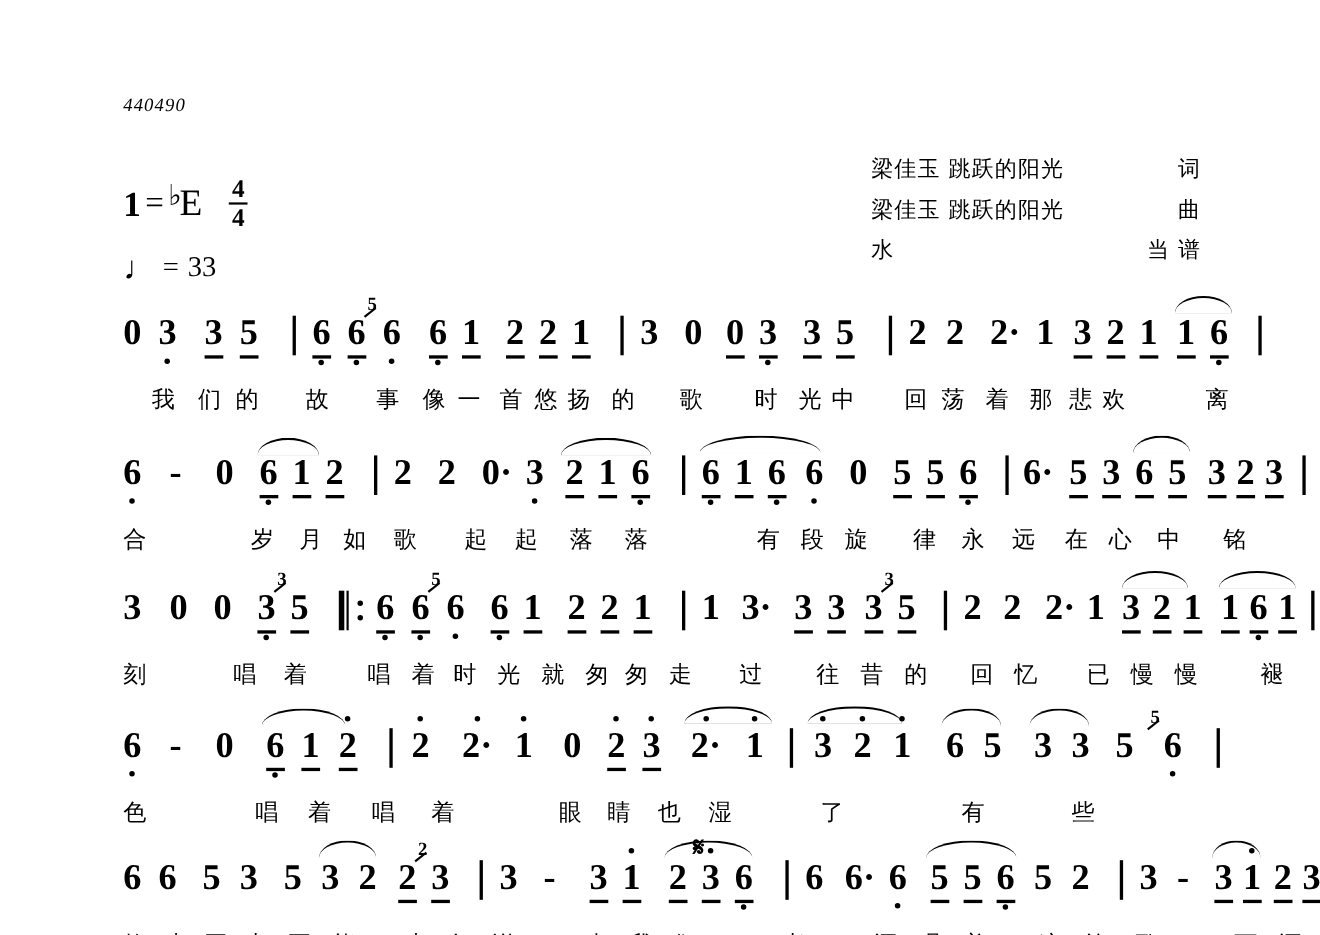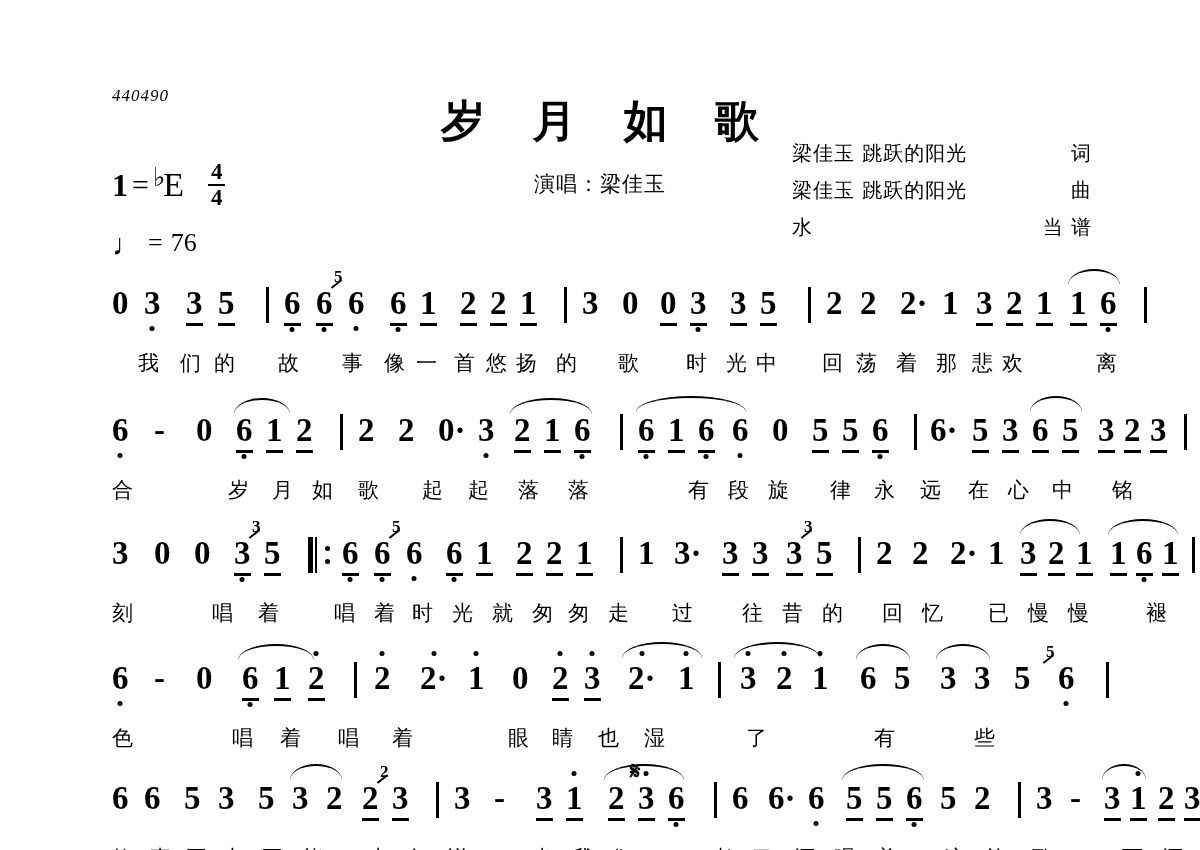--- a/index.html
+++ b/index.html
@@ -248,23 +248,21 @@
     font-weight: bold;
   }
 </style>
 </head>
 <body>
 
 <div class="sheet">
 
   <div class="catalog-number">440490</div>
 
-  <div class="song-title">岁 月 如 歌</div>
-
-  <div class="singer-line">演唱：梁佳玉</div>
+
 
   <div class="credits">
     <div class="credit-row">
       <span class="credit-names">梁佳玉  跳跃的阳光</span>
       <span class="credit-role">词</span>
     </div>
     <div class="credit-row">
       <span class="credit-names">梁佳玉  跳跃的阳光</span>
       <span class="credit-role">曲</span>
     </div>
@@ -281,21 +279,21 @@
     <span class="letter">E</span>
     <span class="timesig">
       <span class="num">4</span>
       <span class="den">4</span>
     </span>
   </div>
 
   <div class="tempo">
     <span class="note-glyph">♩</span>
     <span>=</span>
-    <span style="margin-left:8px">76</span>
+    <span style="margin-left:8px">33</span>
   </div>
 
   <div class="system" style="top: 285px;">
     <div class="notes-row">
       <span style="left:0px">0</span>
       <span style="left:32px" class="n dot-below">3</span>
       <span style="left:74px" class="n under1">3</span>
       <span style="left:106px" class="n under1">5</span>
       <span class="bar" style="position:absolute; left:152px; top:2px;"></span>
       <span style="left:172px" class="n dot-below under1">6</span>

